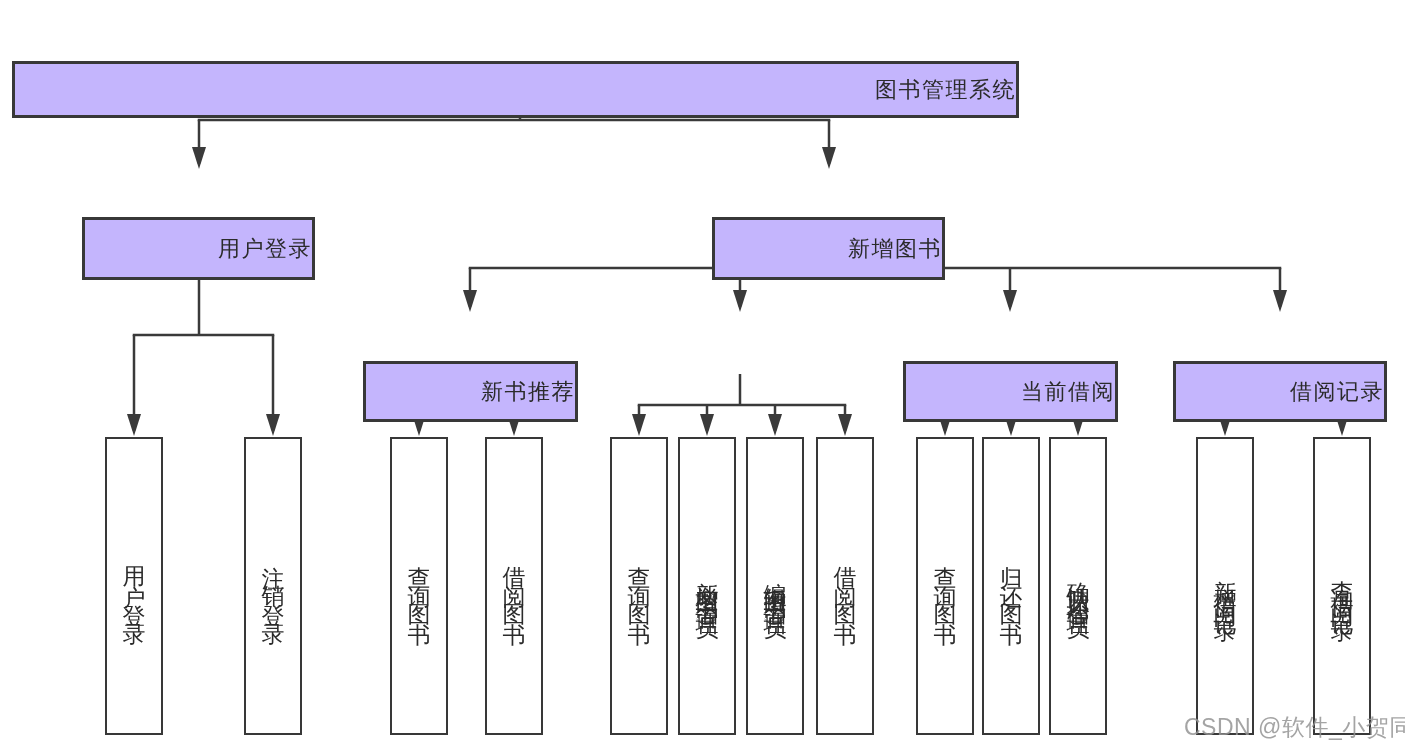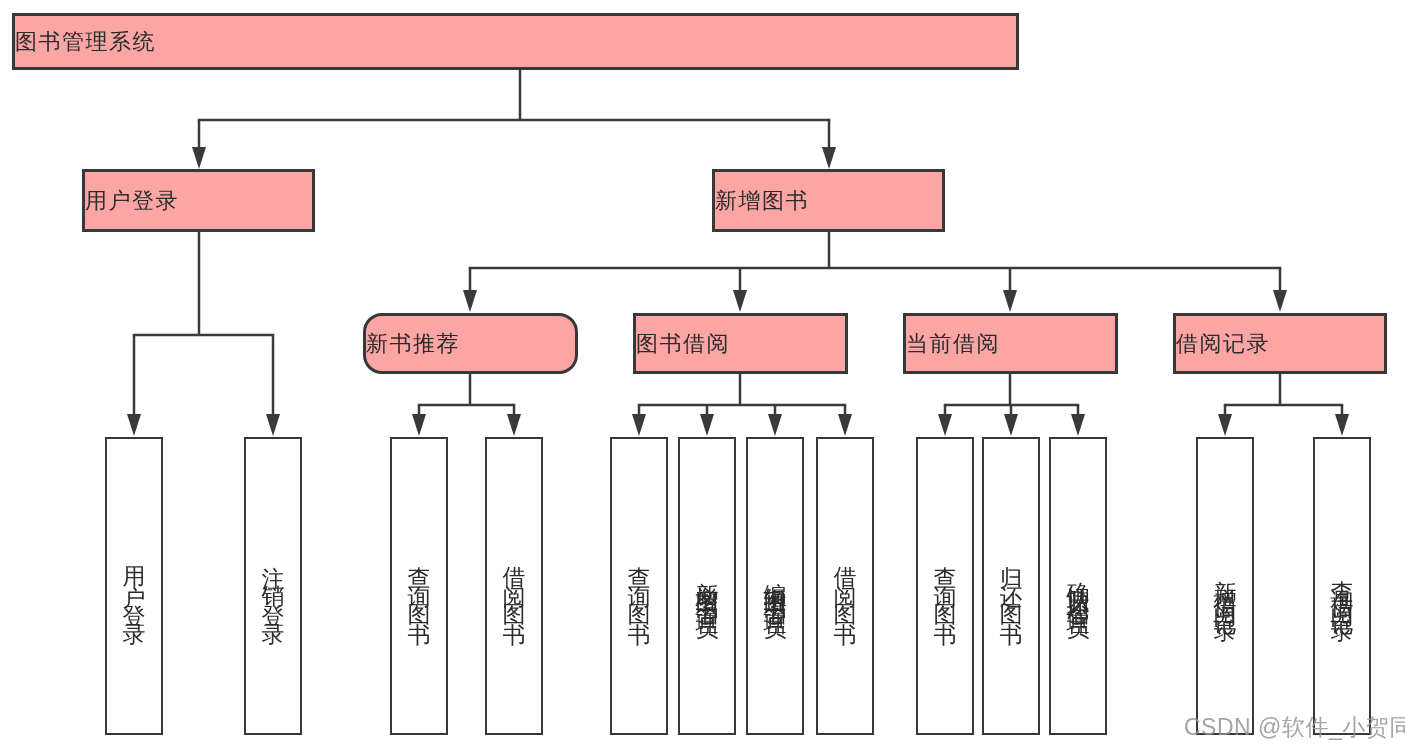--- a/index.html
+++ b/index.html
@@ -14,27 +14,28 @@
   }
   #connectors {
     position: absolute;
     left: 0; top: 0;
     width: 1405px; height: 747px;
   }
   .hbox {
     position: absolute;
     box-sizing: border-box;
     border: 3px solid #383838;
-    background: #fca5a5;
+    background: #c4b5fd;
     display: flex;
     align-items: center;
-    justify-content: flex-start;
+    justify-content: flex-end;
     font-size: 22px;
     letter-spacing: 1.5px;
     color: #2b2b2b;
+    margin-top: 48px;
   }
   .vbox {
     position: absolute;
     box-sizing: border-box;
     top: 437px;
     width: 58px;
     height: 298px;
     border: 2.5px solid #383838;
     background: #ffffff;
     display: flex;
@@ -121,25 +122,22 @@
     <span>图书管理系统</span>
   </div>
 
   <div class="hbox" style="left:82px; top:169px; width:233px; height:63px;">
     <span>用户登录</span>
   </div>
   <div class="hbox" style="left:712px; top:169px; width:233px; height:63px;">
     <span>新增图书</span>
   </div>
 
-  <div class="hbox" style="left:363px; top:313px; width:215px; height:61px;border-radius:19px;">
+  <div class="hbox" style="left:363px; top:313px; width:215px; height:61px;">
     <span>新书推荐</span>
-  </div>
-  <div class="hbox" style="left:633px; top:313px; width:215px; height:61px;">
-    <span>图书借阅</span>
   </div>
   <div class="hbox" style="left:903px; top:313px; width:215px; height:61px;">
     <span>当前借阅</span>
   </div>
   <div class="hbox" style="left:1173px; top:313px; width:214px; height:61px;">
     <span>借阅记录</span>
   </div>
 
   <div class="vbox vs4" style="left:105px;">
     <span class="vlabel">用户登录</span>

